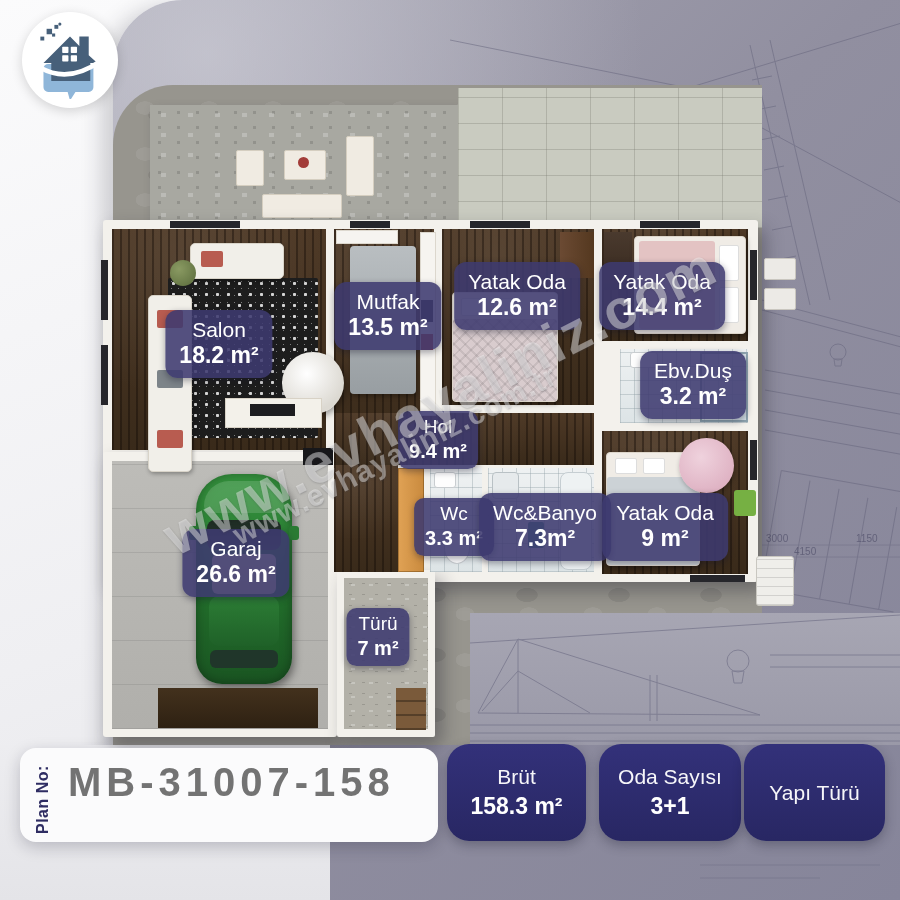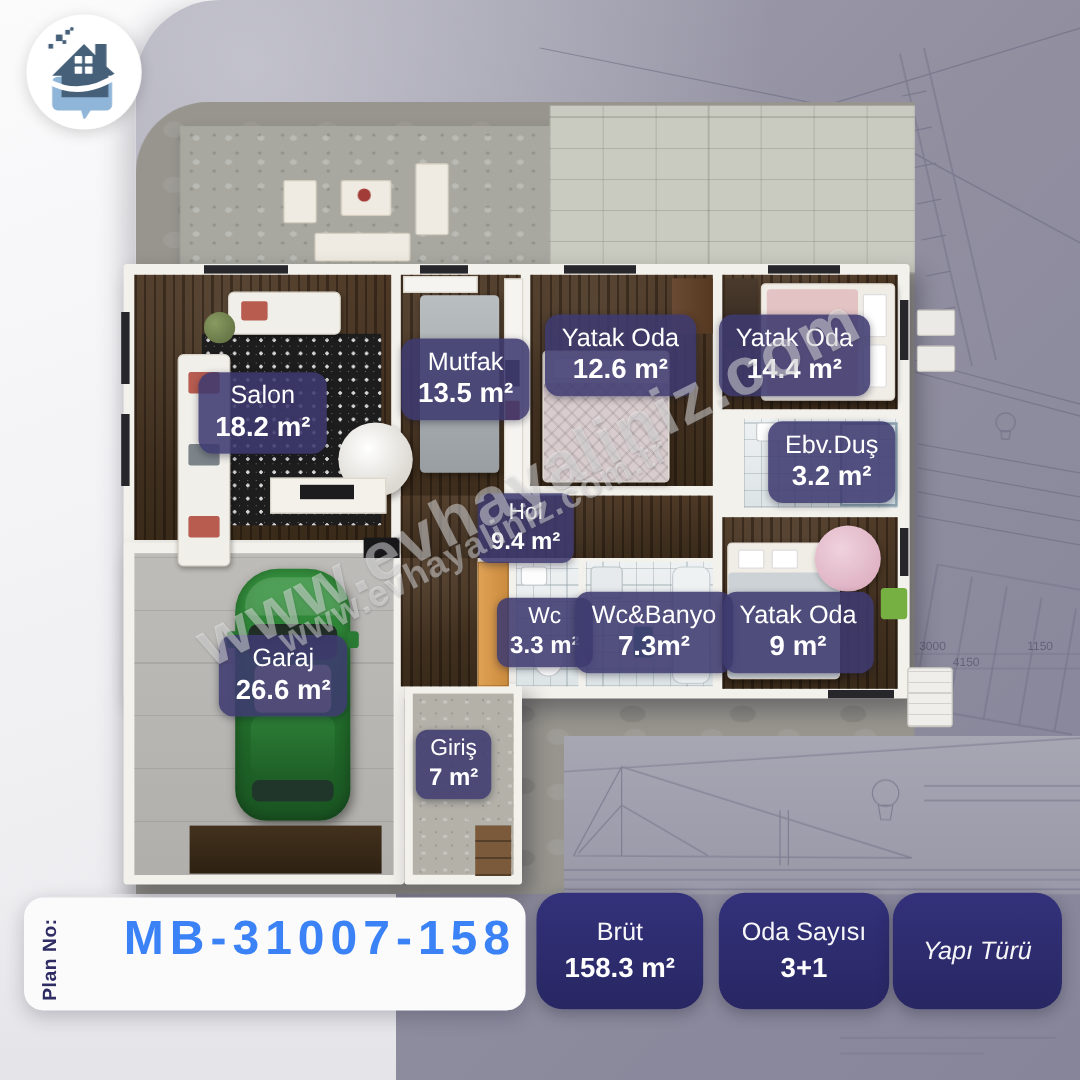--- a/index.html
+++ b/index.html
@@ -146,29 +146,29 @@
   
   .logo{position:absolute;left:22px;top:12px;width:96px;height:96px;border-radius:50%;
      background:#ffffff;box-shadow:0 3px 12px rgba(0,0,0,.16);z-index:50;
      display:flex;align-items:center;justify-content:center;}
   
   .info-panel{position:absolute;left:20px;top:748px;width:418px;height:94px;z-index:60;
      background:#fbfbfc;border-radius:16px;box-shadow:0 5px 16px rgba(20,20,40,.22);}
   .plan-no{position:absolute;left:14px;top:8px;height:78px;display:flex;align-items:center;
      writing-mode:vertical-rl;transform:rotate(180deg);
      font-size:16px;font-weight:700;color:#2e2c62;letter-spacing:.5px;}
-  .plan-number{position:absolute;left:48px;top:12px;width:362px;text-align:right;
-     font-size:40px;font-weight:600;letter-spacing:5px;color:#3b82f6;white-space:nowrap;}
+  .plan-number{position:absolute;left:48px;top:12px;width:362px;text-align:left;
+     font-size:40px;font-weight:600;letter-spacing:5px;color:#737373;white-space:nowrap;}
   .plan-detail{position:absolute;left:48px;top:62px;width:362px;text-align:center;
      font-size:19px;color:#2f2d5e;white-space:nowrap;}
   .plan-detail b{font-weight:700;}
   .stat{position:absolute;top:744px;height:97px;z-index:60;border-radius:22px;
      background:linear-gradient(180deg,#33317a,#282763);box-shadow:0 4px 12px rgba(20,20,40,.3);
      display:flex;flex-direction:column;align-items:center;justify-content:center;gap:4px;}
-  .stat-0{left:447px;width:139px;} .stat-1{left:599px;width:142px;} .stat-2{left:744px;width:141px;font-style:italic;}
+  .stat-0{left:447px;width:139px;} .stat-1{left:599px;width:142px;} .stat-2{left:744px;width:141px;}
   .stat-label{color:rgba(255,255,255,.96);font-size:21px;font-weight:400;}
   .stat-value{color:#fff;font-size:23px;font-weight:700;}
   
   .bp-svg{position:absolute;left:0;top:0;z-index:5;pointer-events:none;}
   .z10{z-index:10;} .z15{z-index:15;} .z20{z-index:20;} .z25{z-index:25;}
 </style>
 </head>
 <body>
 <div id="stage">
 
@@ -358,21 +358,21 @@
   </div>
   <div class="rb rb-8">
     <span class="rb-name">Yatak Oda</span>
     <span class="rb-area">9 m²</span>
   </div>
   <div class="rb rb-9">
     <span class="rb-name">Garaj</span>
     <span class="rb-area">26.6 m²</span>
   </div>
   <div class="rb rb-10 sm">
-    <span class="rb-name">Giriş</span>
+    <span class="rb-name">Türü</span>
     <span class="rb-area">7 m²</span>
   </div>
 
   <div class="logo">
     <svg width="78" height="78" viewBox="0 0 100 100">
       <path d="M22,55 h52 a6,6 0 0 1 6,6 v24 a6,6 0 0 1 -6,6 h-17 l-7,11 l-3,-11 h-25 a6,6 0 0 1 -6,-6 v-24 a6,6 0 0 1 6,-6 z" fill="#8fb6d9"></path>
       <path d="M16,54 L50,20 L62,32 L62,20 L74,20 L74,44 L85,54 L76,54 L76,77 L26,77 L26,54 Z" fill="#47607a"></path>
       <g fill="#ffffff">
         <rect x="40" y="33" width="8" height="8" rx="1"></rect>
         <rect x="51" y="33" width="8" height="8" rx="1"></rect>

